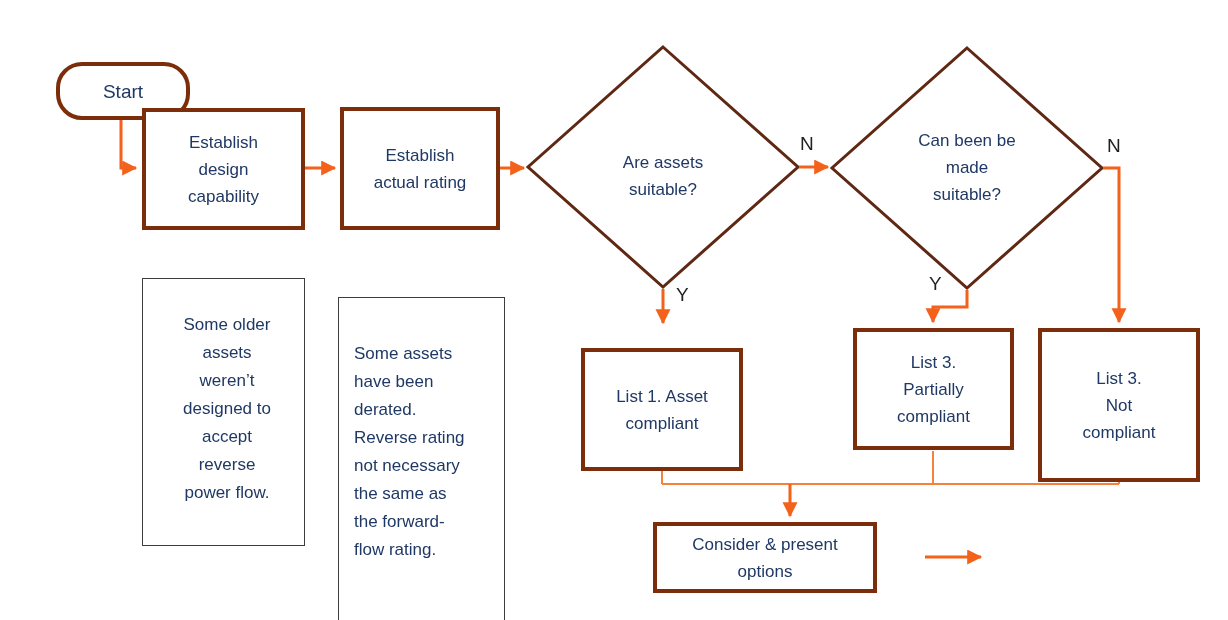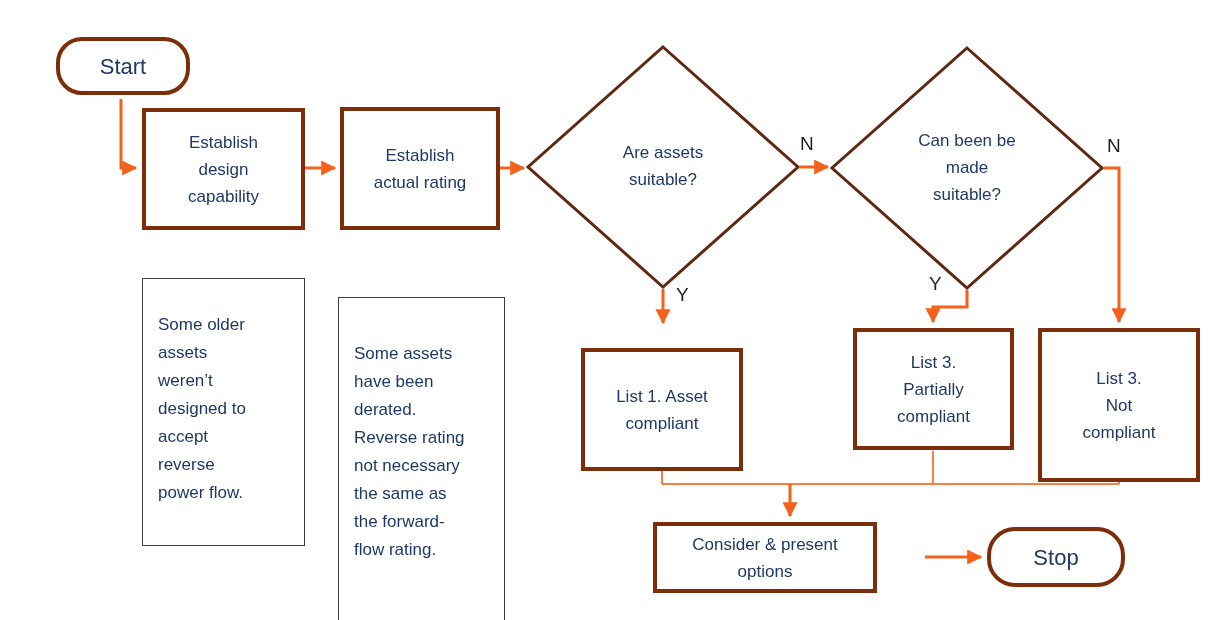--- a/index.html
+++ b/index.html
@@ -23,21 +23,21 @@
   .diamond{fill:#fff;stroke:var(--diamond-border);stroke-width:3;}
   .wire{fill:none;stroke:var(--arrow);stroke-width:3;stroke-linejoin:miter;}
   .wire-thin{fill:none;stroke:var(--connector);stroke-width:2;}
   .ah{fill:var(--arrow);}
   .node{
     position:absolute;box-sizing:border-box;display:flex;
     align-items:center;justify-content:center;text-align:center;
     background:#fff;border:4px solid var(--shape-border);
     font-size:17px;line-height:27px;white-space:pre-line;
   }
-  .terminator{border-width:4px;border-radius:26px;font-size:22px;}
+  .terminator{border-width:4px;border-radius:26px;font-size:19px;margin-top:25px;}
   .dtext{
     position:absolute;text-align:center;font-size:17px;line-height:27px;
     white-space:pre-line;
   }
   .branch{
     position:absolute;color:var(--label);font-size:19px;line-height:20px;
   }
   .note{
     position:absolute;box-sizing:border-box;background:#fff;
     border:1.5px solid var(--note-border);
@@ -65,50 +65,49 @@
     <path class="wire" d="M799,167 L828,167" marker-end="url(#ah)"></path>
     <path class="wire" d="M663,289 L663,323" marker-end="url(#ah)"></path>
     <path class="wire" d="M967,290 L967,307 L933,307 L933,322" marker-end="url(#ah)"></path>
     <path class="wire" d="M1103,168 L1119,168 L1119,322" marker-end="url(#ah)"></path>
     <path class="wire-thin" d="M662,451 L662,484 M933,451 L933,484 M1119,451 L1119,484 M662,484 L1119,484"></path>
     <path class="wire" d="M790,484 L790,516" marker-end="url(#ah)"></path>
     <path class="wire" d="M925,557 L981,557" marker-end="url(#ah)"></path>
   </svg>
 
   <div class="node terminator" style="left:56px;top:37px;width:134px;height:58px;">Start</div>
-  <div class="node terminator" style="left:987px;top:527px;width:138px;height:60px;border-radius:28px;">Stop</div>
 
   <div class="node" style="left:142px;top:108px;width:163px;height:122px;">Establish
 design
 capability</div>
   <div class="node" style="left:340px;top:107px;width:160px;height:123px;">Establish
 actual rating</div>
   <div class="node" style="left:581px;top:328px;width:162px;height:123px;margin-top:20px;">List 1. Asset
 compliant</div>
   <div class="node" style="left:853px;top:328px;width:161px;height:122px;">List 3.
 Partially
 compliant</div>
   <div class="node" style="left:1038px;top:328px;width:162px;height:154px;">List 3.
 Not
 compliant</div>
   <div class="node" style="left:653px;top:522px;width:224px;height:71px;">Consider &amp; present
 options</div>
 
-  <div class="dtext" style="left:593px;top:139px;width:140px;">Are assets
+  <div class="dtext" style="left:593px;top:149px;width:140px;">Are assets
 suitable?</div>
   <div class="dtext" style="left:897px;top:127px;width:140px;">Can been be
 made
 suitable?</div>
 
   <div class="branch" style="left:800px;top:134px;">N</div>
   <div class="branch" style="left:676px;top:285px;">Y</div>
   <div class="branch" style="left:1107px;top:136px;">N</div>
   <div class="branch" style="left:929px;top:274px;">Y</div>
 
-  <div class="note" style="left:142px;top:278px;width:163px;height:268px;padding:32px 8px 0 15px;">Some older
+  <div class="note" style="left:142px;top:278px;width:163px;height:268px;padding:32px 8px 0 15px;text-align:center;">Some older
 assets
 weren’t
 designed to
 accept
 reverse
 power flow.</div>
   <div class="note" style="left:338px;top:297px;width:167px;height:326px;padding:42px 6px 0 15px;">Some assets
 have been
 derated.
 Reverse rating

